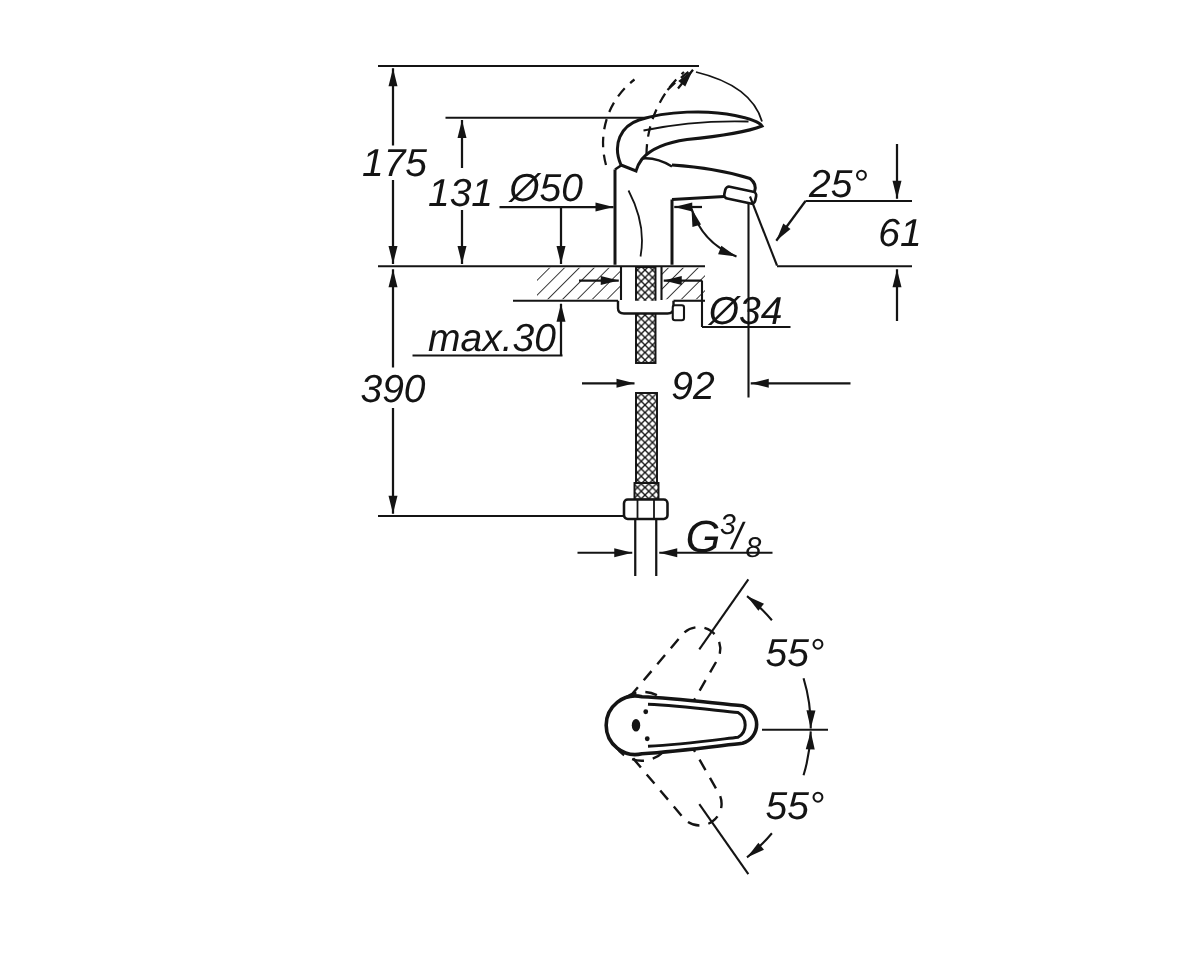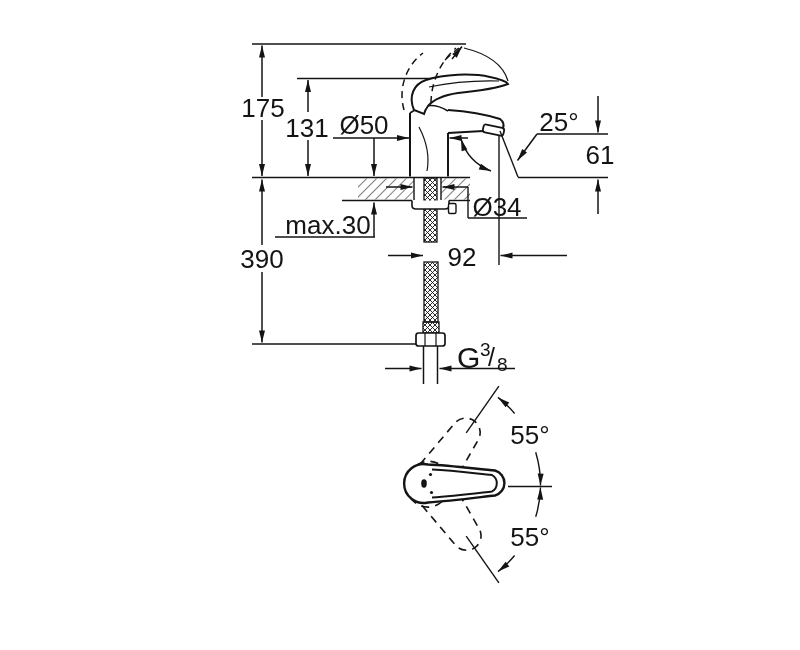--- a/index.html
+++ b/index.html
@@ -1,17 +1,17 @@
 <!DOCTYPE html>
 <html><head>
 <meta charset="utf-8">
 <style>
   html,body{margin:0;padding:0;background:#ffffff;}
   .stage{position:relative;width:767px;height:650px;background:#ffffff;overflow:hidden;
-         font-family:"Liberation Sans","DejaVu Sans",sans-serif;}
+         font-family:"Liberation Sans","DejaVu Sans",sans-serif;font-style:italic;}
   svg{display:block}
   svg text{fill:#141414;font-family:"Liberation Sans","DejaVu Sans",sans-serif;}
   .lbl{font-size:26px;}
   .lblG{font-size:30px;}
   .lblSup{font-size:19px;}
   .lblSlash{font-size:25px;}
 </style>
 </head>
 <body>
 

